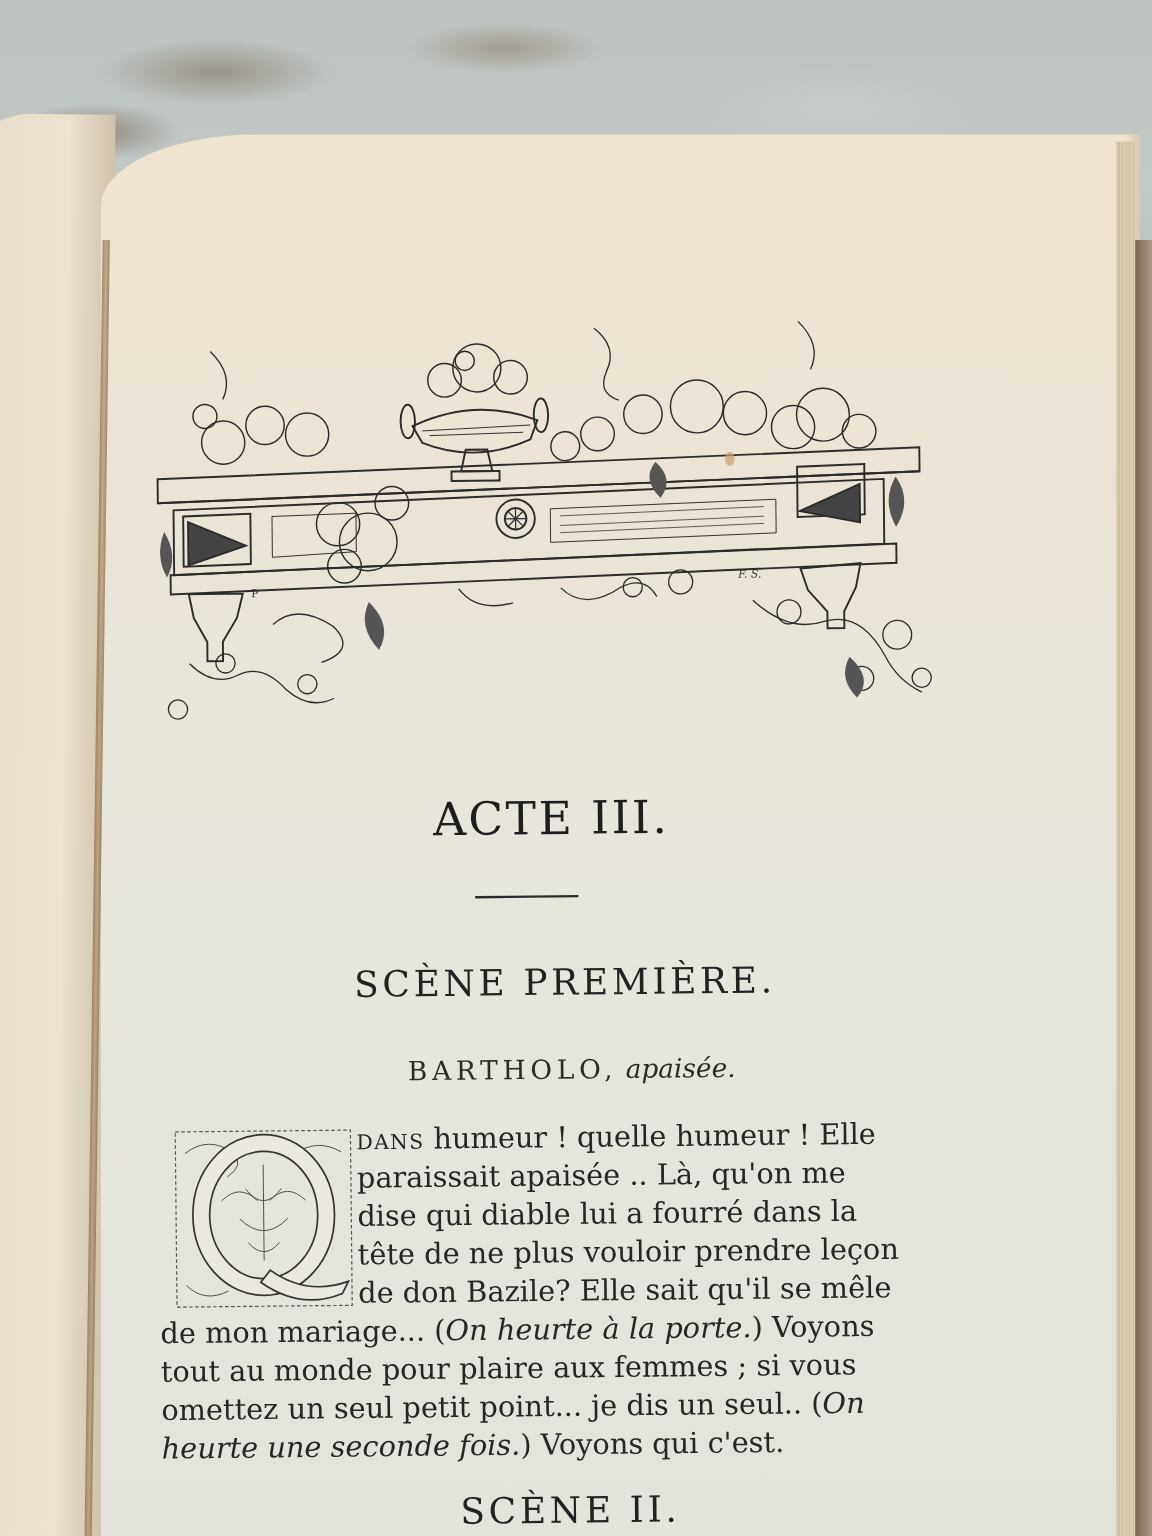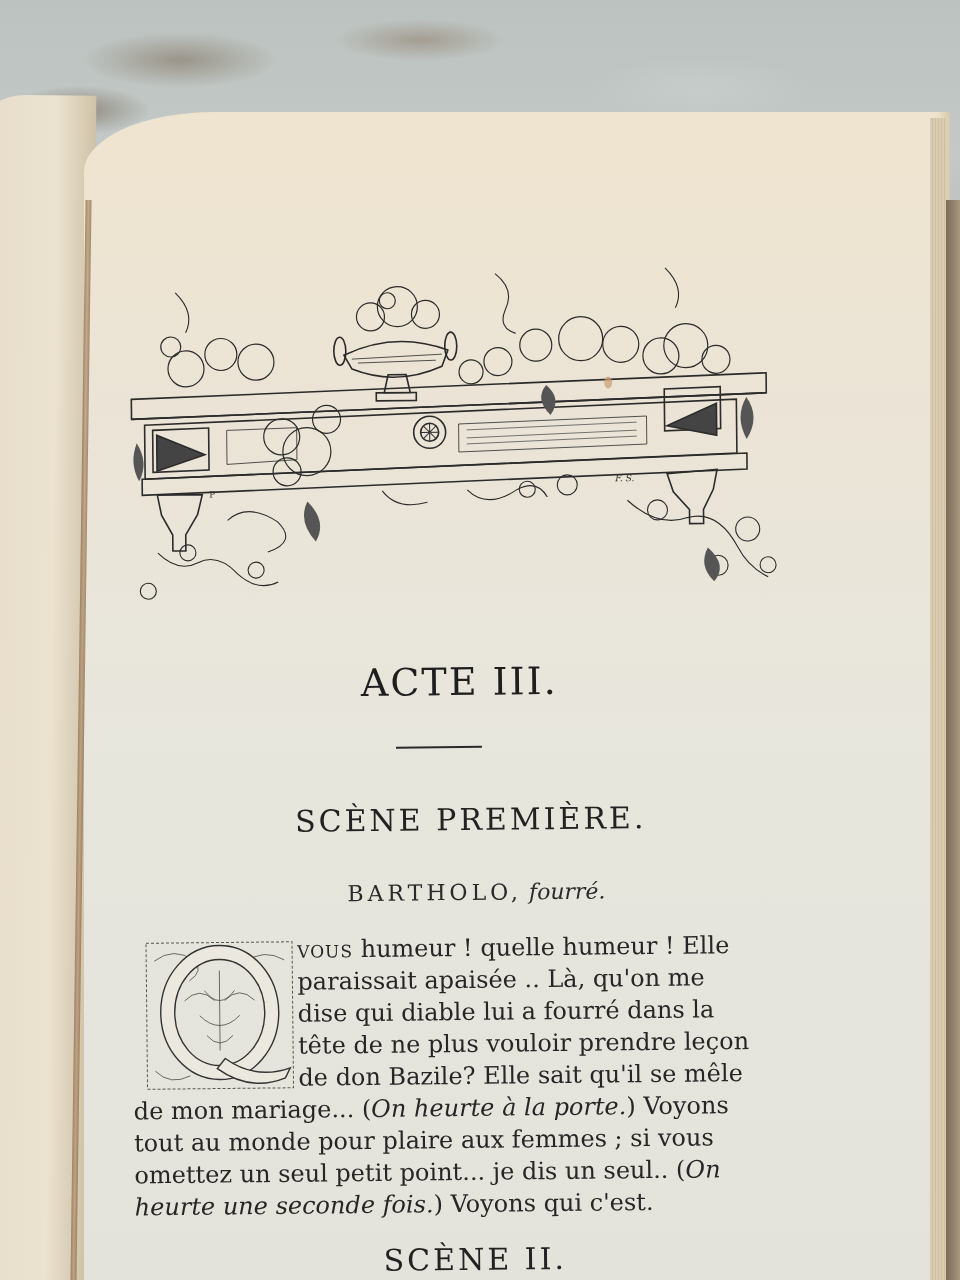--- a/index.html
+++ b/index.html
@@ -187,40 +187,40 @@
     </g>
     <text x="82" y="245" font-size="9" font-family="DejaVu Serif, serif" fill="#333">P</text>
     <text x="488" y="233" font-size="9" font-style="italic" font-family="DejaVu Serif, serif" fill="#333">F. S.</text>
   </svg>
 
   <div class="act-title">ACTE III.</div>
   <div class="rule"></div>
   <div class="scene-title">SCÈNE PREMIÈRE.</div>
   <div class="character">
     <span class="name">BARTHOLO,</span>
-    <span class="dir">fourré.</span>
+    <span class="dir">apaisée.</span>
   </div>
 
   <svg class="dropcap" viewBox="0 0 150 150">
     <rect x="2" y="2" width="146" height="146" fill="none" stroke="#555" stroke-width="1" stroke-dasharray="3 2"></rect>
     <g stroke="#4a4a4a" stroke-width="0.8" fill="none">
       <path d="M10 20 Q30 5 50 20 Q60 30 45 40 M140 20 Q120 8 100 22 M10 130 Q25 145 45 135 M140 130 Q125 145 105 138"></path>
       <path d="M75 30 L75 110 M60 50 Q75 70 90 50 M55 75 Q75 95 95 75 M62 95 Q75 110 88 95"></path>
       <path d="M40 60 Q55 45 70 60 M80 60 Q95 45 110 60"></path>
     </g>
     <ellipse cx="75" cy="72" rx="52" ry="60" fill="none" stroke="#ebe8df" stroke-width="14"></ellipse>
     <ellipse cx="75" cy="72" rx="59" ry="67" fill="none" stroke="#333" stroke-width="1.4"></ellipse>
     <ellipse cx="75" cy="72" rx="45" ry="53" fill="none" stroke="#333" stroke-width="1.4"></ellipse>
     <path d="M80 118 Q110 140 145 128 L140 138 Q105 152 72 128 Z" fill="#ebe8df" stroke="#333" stroke-width="1.4"></path>
     <text x="0" y="0" font-size="1" fill="none">Q</text>
   </svg>
 
   <div class="body-text">
     <span class="line indent">
-      <span class="sc">vous</span><span> humeur ! quelle humeur ! Elle</span>
+      <span class="sc">dans</span><span> humeur ! quelle humeur ! Elle</span>
     </span>
     <span class="line indent">
       <span>paraissait apaisée .. Là, qu'on me</span>
     </span>
     <span class="line indent">
       <span>dise qui diable lui a fourré dans la</span>
     </span>
     <span class="line indent">
       <span>tête de ne plus vouloir prendre leçon</span>
     </span>

